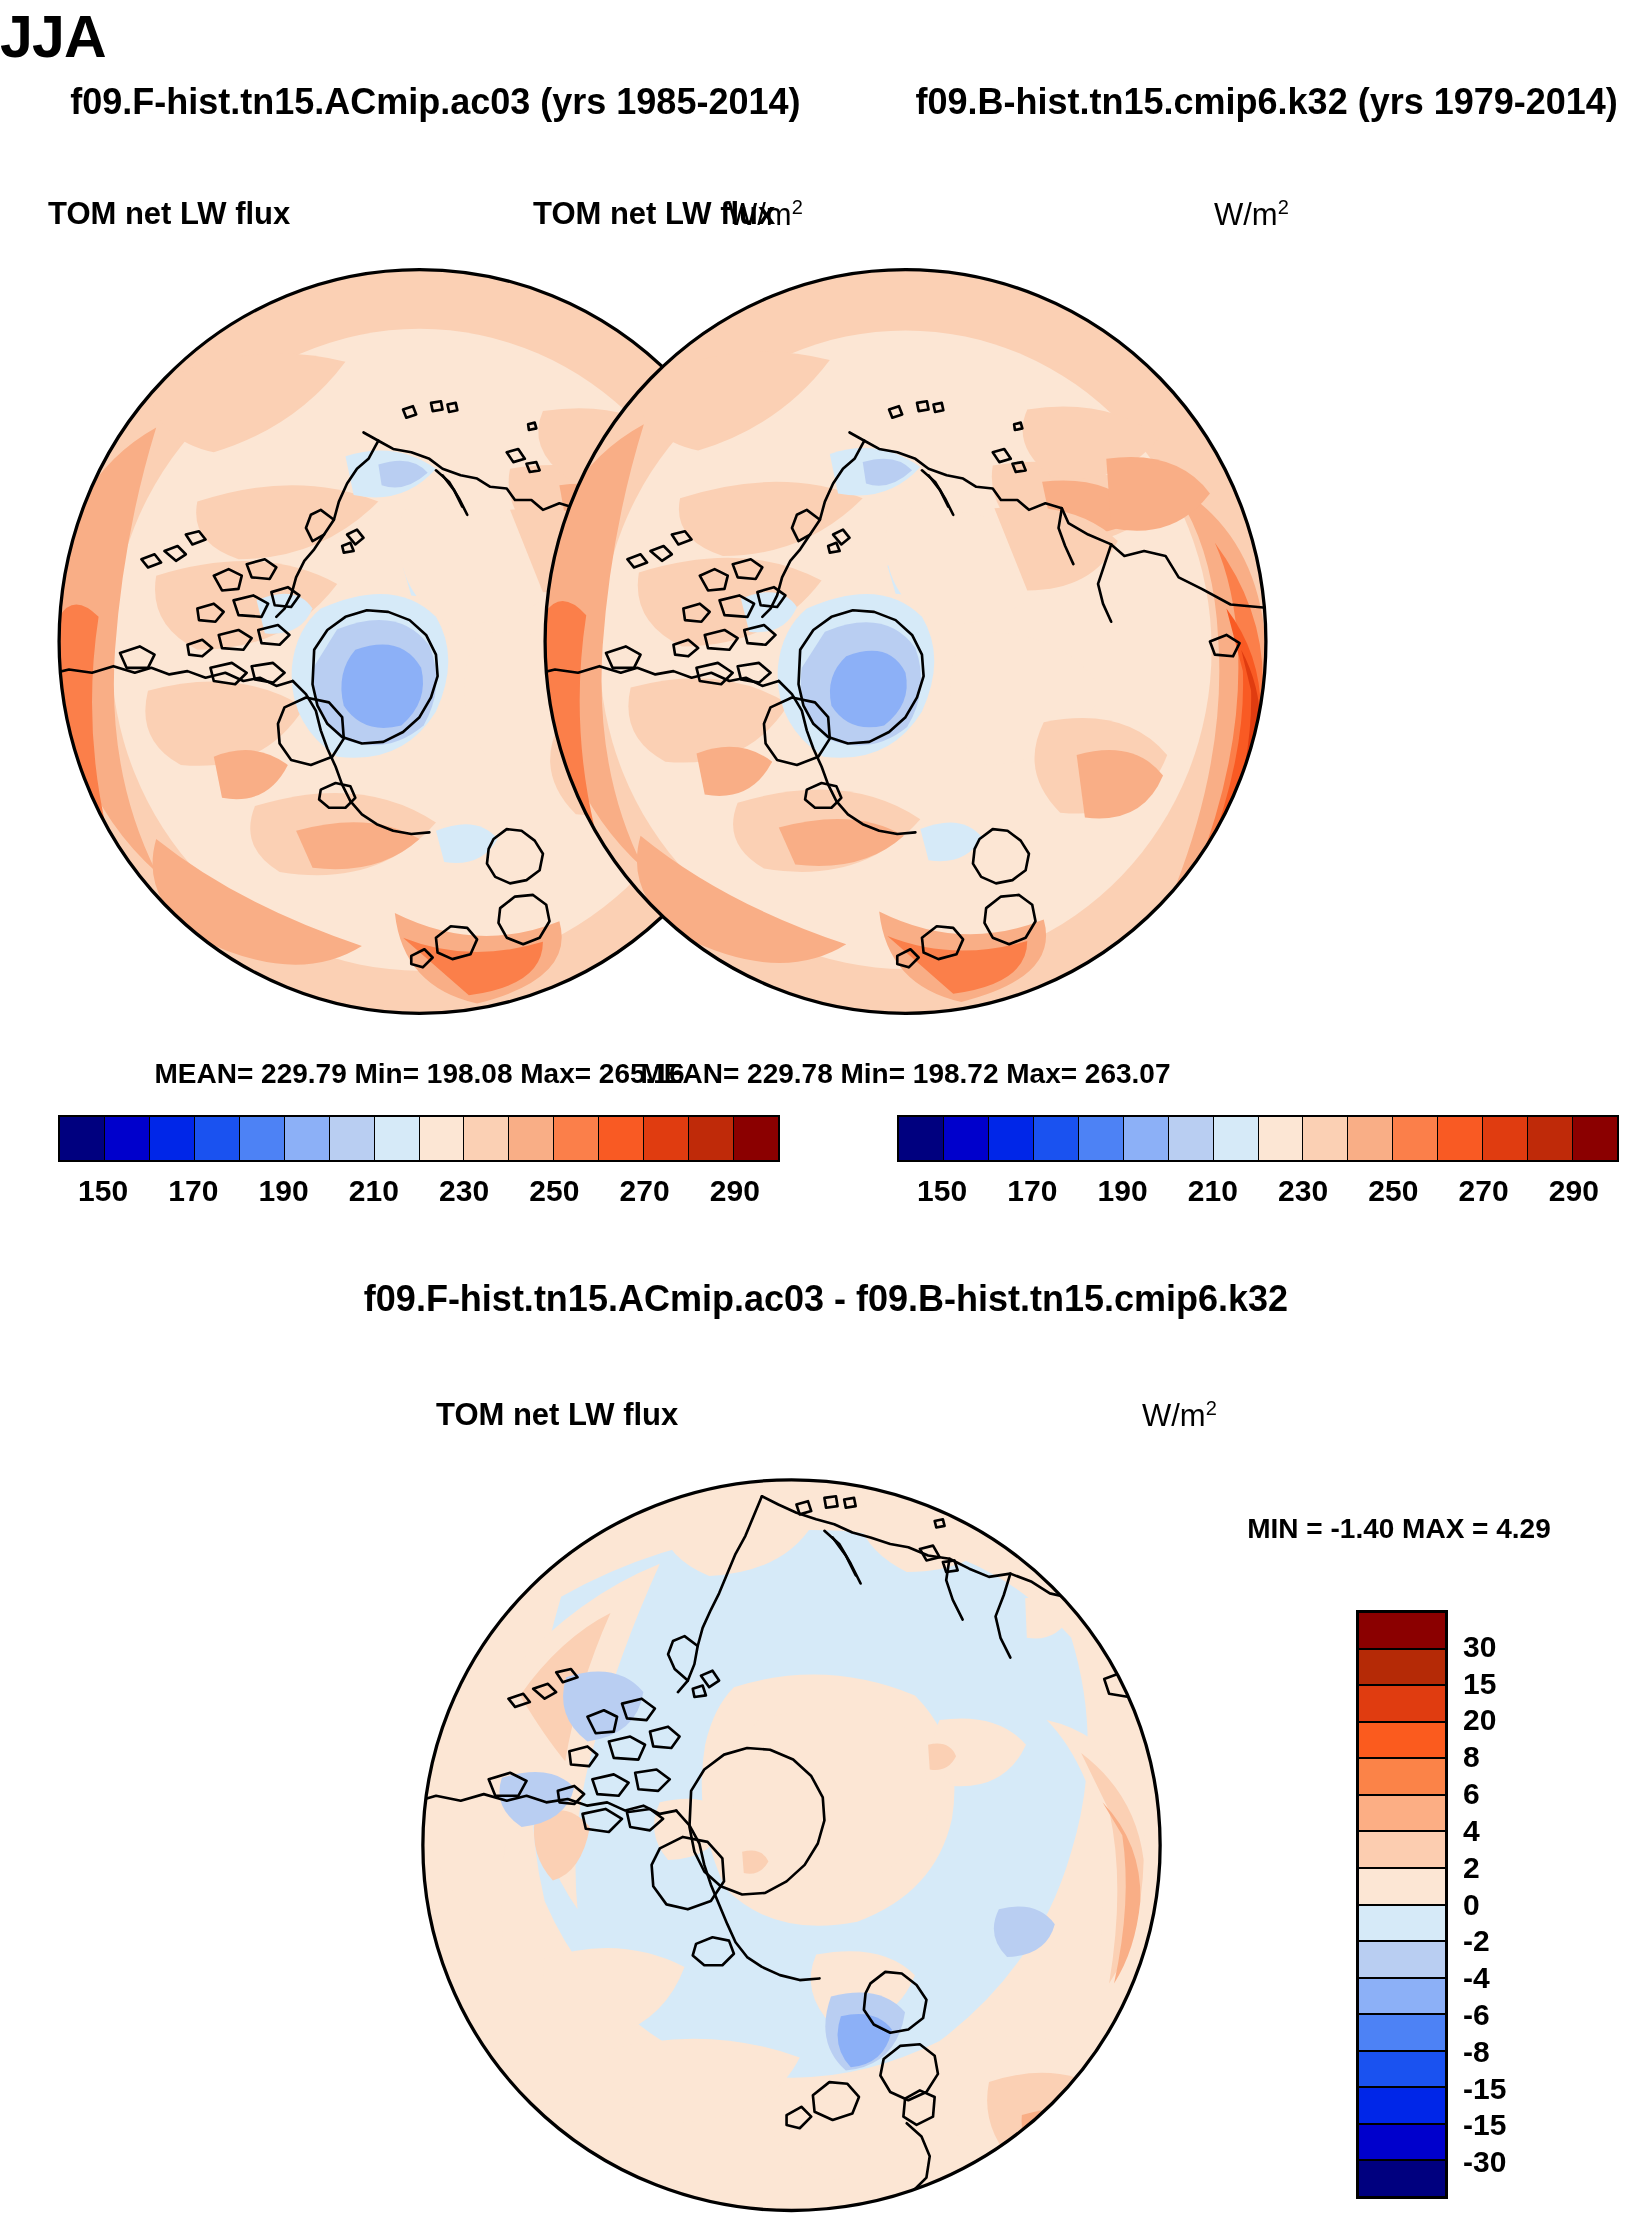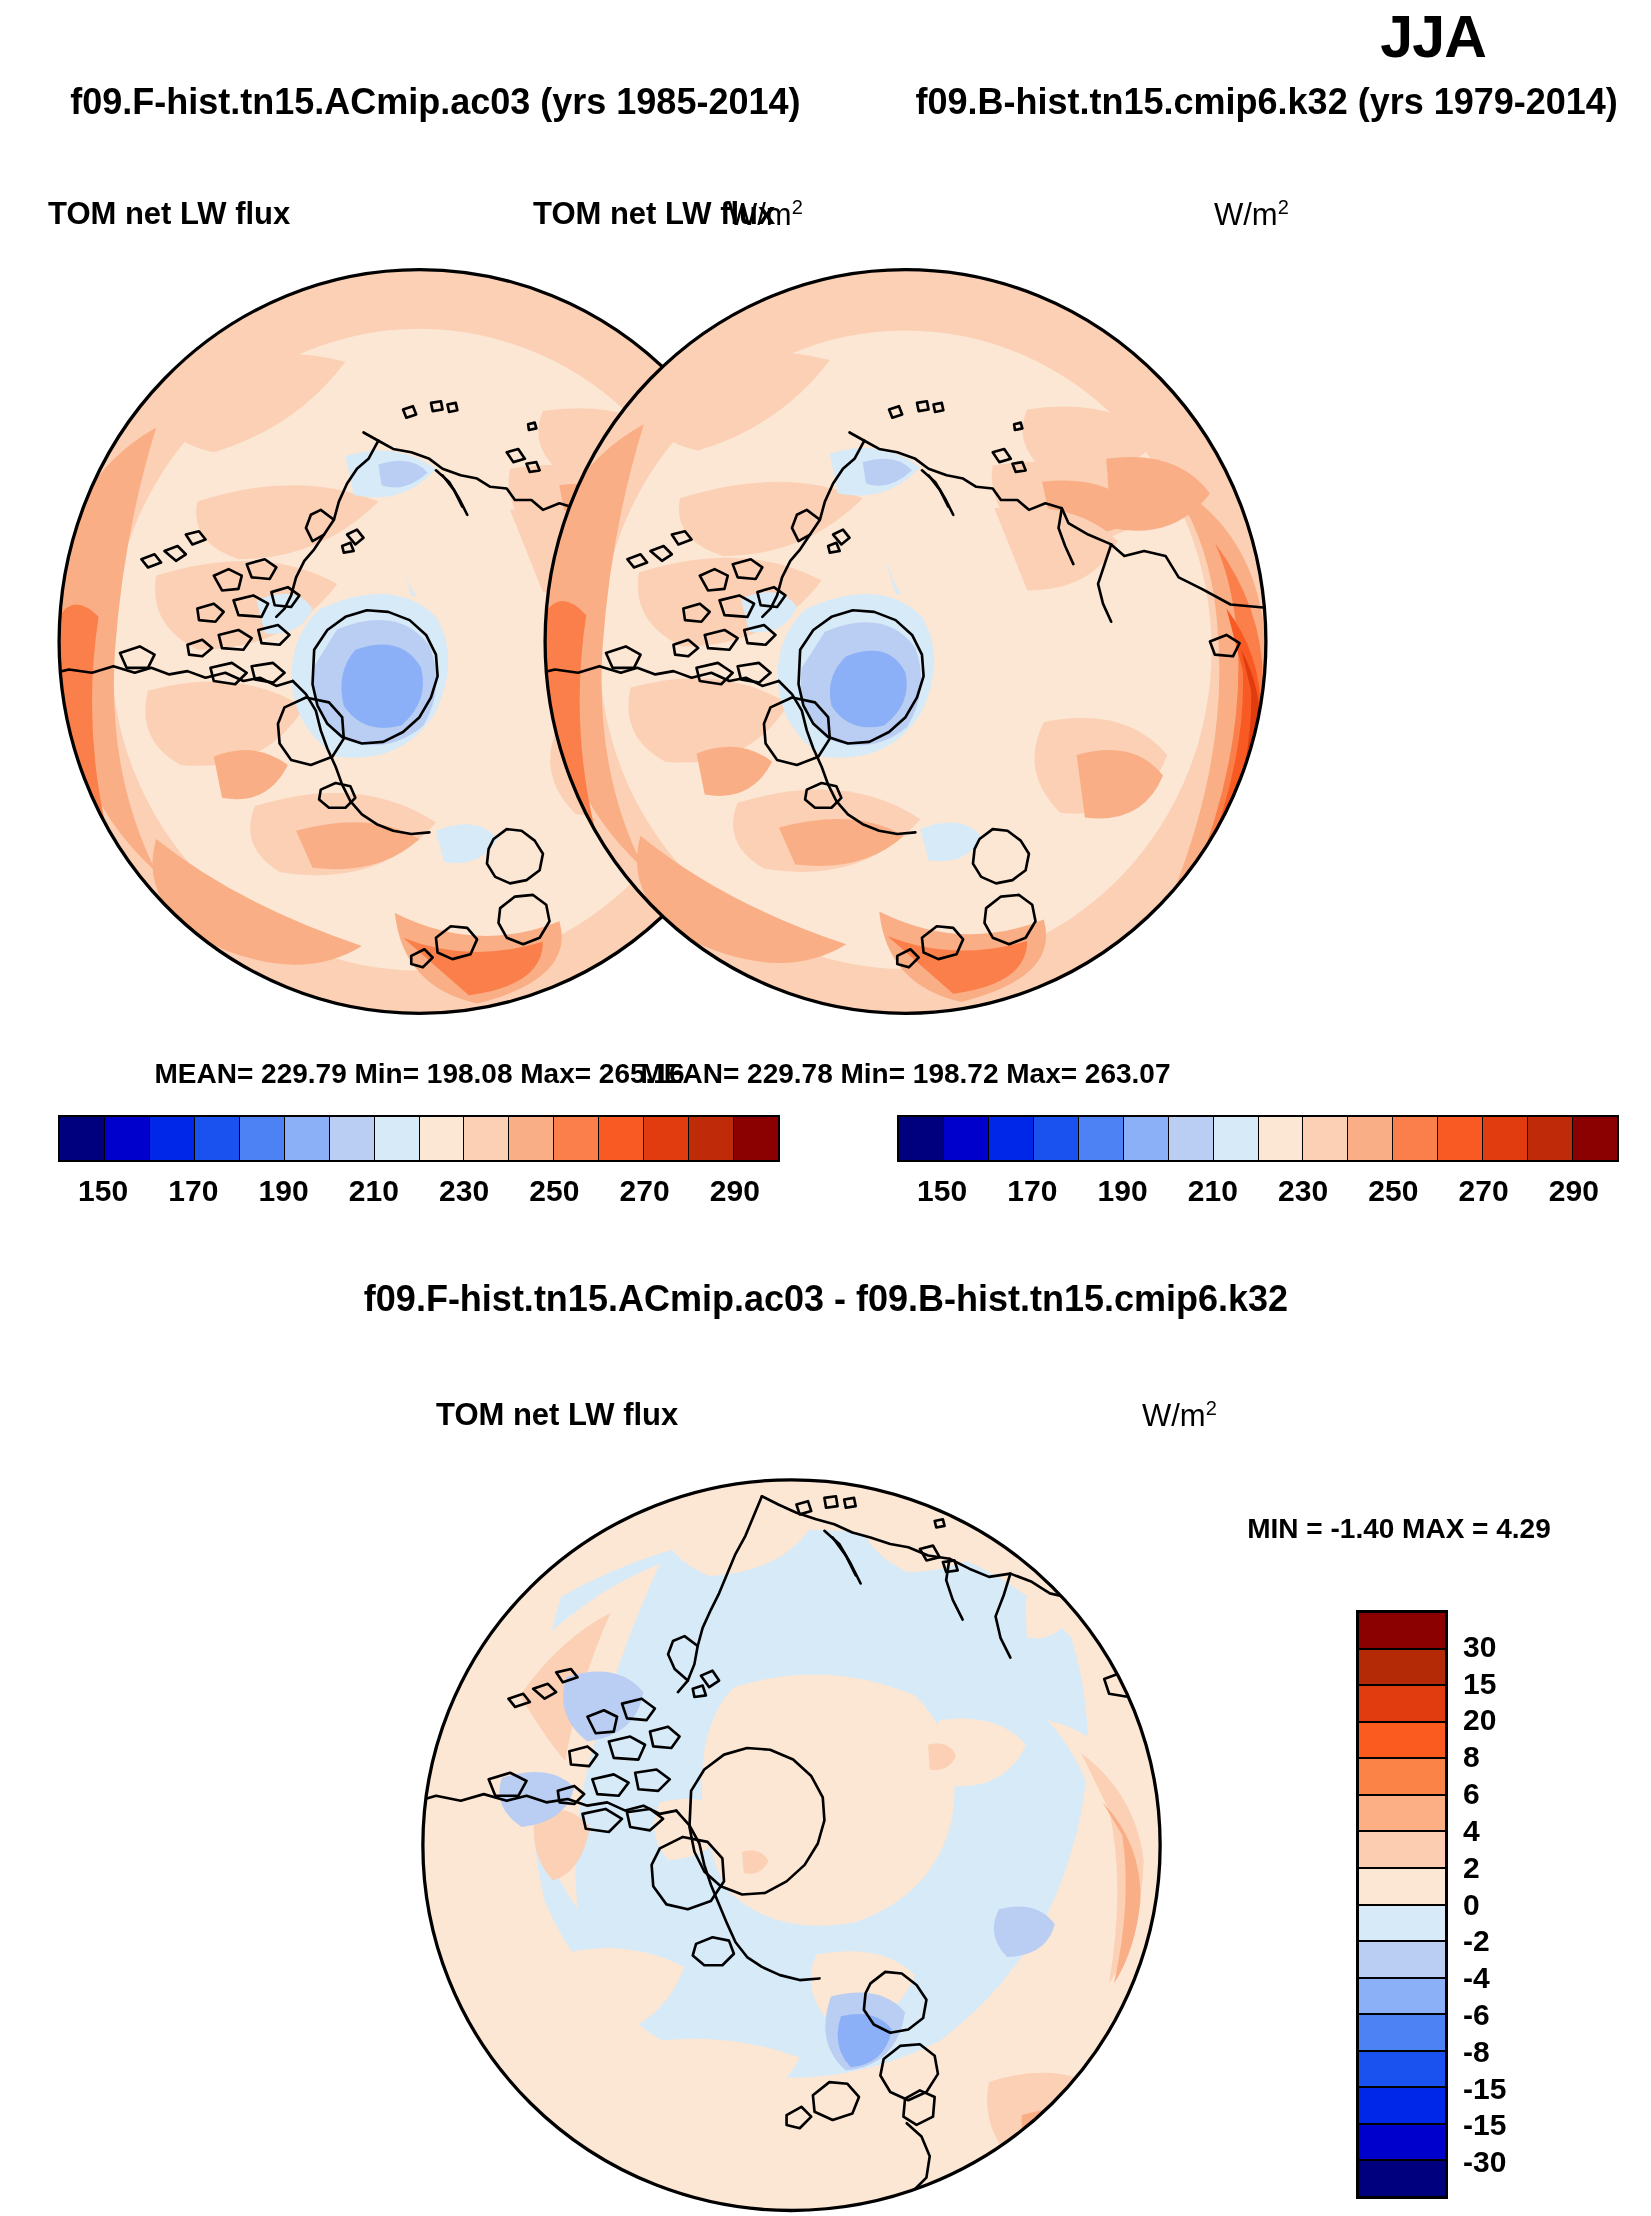--- a/index.html
+++ b/index.html
@@ -1,21 +1,21 @@
 <!DOCTYPE html>
 <html style="font-size:13px"><head>
 <meta charset="utf-8">
 <style>
   html,body{margin:0;padding:0;background:#ffffff;}
   body{width:1652px;height:2216px;position:relative;
        font-family:"Liberation Sans",sans-serif;color:#000;
        -webkit-font-smoothing:antialiased;}
   .abs{position:absolute;}
   
-  #main-title{left:0;top:3.3px;width:1486px;text-align:right;
+  #main-title{left:0;top:3.3px;width:1486px;text-align:left;
       font-size:59px;font-weight:bold;letter-spacing:-0.8px;}
   #subtitle-row{left:0;top:81px;width:1652px;text-align:center;
       font-size:36px;font-weight:bold;white-space:nowrap;}
   #subtitle-row span{display:inline-block;margin-left:36px;}
   #sub-gap{width:23px;}
   #diff-title{left:0;top:1278px;width:1652px;text-align:center;
       font-size:36px;font-weight:bold;}
   
   .panel-head{font-size:31px;font-weight:bold;}
   .unit{font-size:31px;font-weight:normal;margin-left:33px;}

